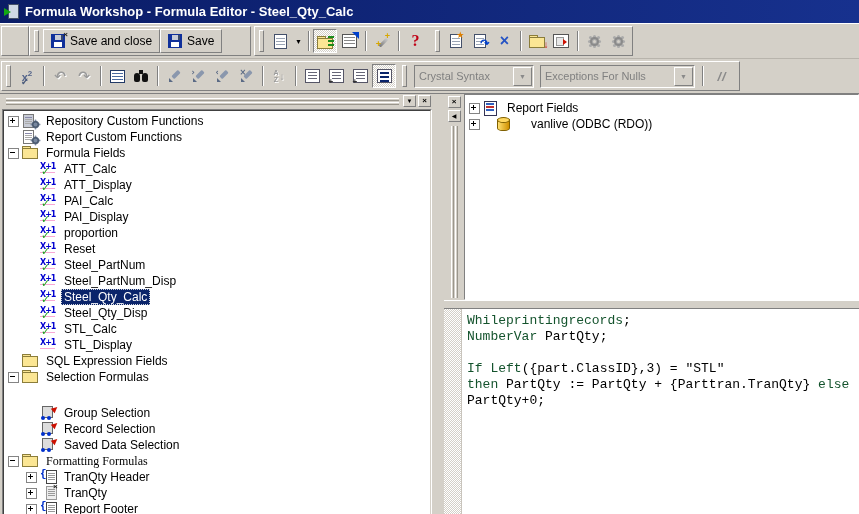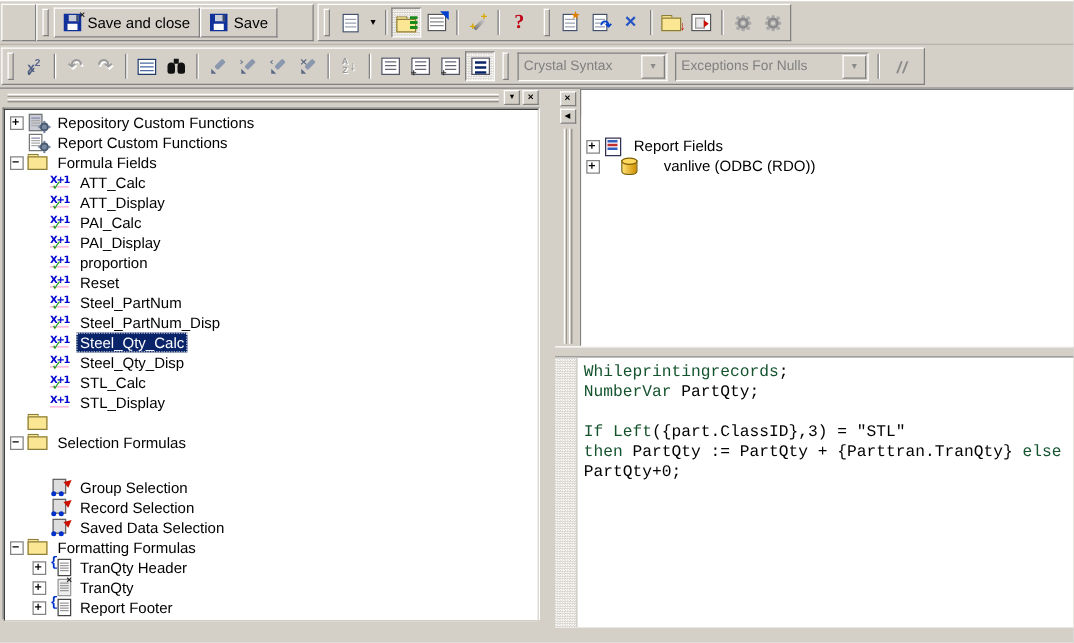--- a/index.html
+++ b/index.html
@@ -124,33 +124,37 @@
   .ti-db::before{content:"";position:absolute;left:2px;top:2px;width:11px;height:10px;background:linear-gradient(90deg,#ffe070,#d09000);border:1px solid #806000;border-radius:0 0 5px 5px/0 0 3px 3px;}
   .ti-db::after{content:"";position:absolute;left:2px;top:0;width:11px;height:4px;background:#ffd860;border:1px solid #806000;border-radius:50%;}
 
   
   .vgap{width:12px;}
   .right-area{flex:1;display:flex;flex-direction:column;height:431px;}
   .fields-panel{height:206px;display:flex;}
   .vstrip{width:18px;display:flex;flex-direction:column;align-items:center;padding:2px 1px;gap:2px;}
   .vgrip{width:7px;flex:1;margin-top:2px;background:linear-gradient(90deg,#fff 0 1px,#d4d0c8 1px 2px,#9a968c 2px 3px,#d4d0c8 3px 4px,#fff 4px 5px,#d4d0c8 5px 6px,#9a968c 6px 7px);}
   .fields-frame{flex:1;border:1px solid;border-color:#808080 #fff #fff #808080;background:#fff;overflow:hidden;}
-  .fields-frame .tree{padding-top:16px;margin-top:21px;}
+  .fields-frame .tree{padding-top:5px;}
   .h-splitter{height:7px;background:#d4d0c8;border-top:1px solid #fff;}
   .editor-panel{flex:1;display:flex;border-top:1px solid #808080;background:#fff;overflow:hidden;}
   .gutter{width:17px;background-image:conic-gradient(#fff 25%,#d4d0c8 0 50%,#fff 0 75%,#d4d0c8 0);background-size:2px 2px;border-right:1px solid #c8c4bc;}
   .code{flex:1;padding:4px 0 0 5px;font:13px/16px "Liberation Mono","DejaVu Sans Mono",monospace;color:#000;white-space:pre;}
   .code .kw{color:#14532d;}
   .code .pl{color:#000;}
 </style>
 </head>
 <body>
 
 <div class="window">
 
+  <div class="titlebar">
+    <span class="win-icon"></span>
+    <span class="title">Formula Workshop - Formula Editor - Steel_Qty_Calc</span>
+  </div>
 
   <div class="tb tb1">
     <span class="edge-cell"></span>
     <div class="band">
       <span class="tgrip"></span>
       <button class="tbtn">
         <span class="ic-floppy">
             <i class="bx mini">×</i>
           </span>
         <span>Save and close</span>
@@ -424,20 +428,21 @@
               <div class="trow" style="padding-left: 22px;">
                 <span class="exp none"></span>
                 <span class="ti ti-formula">
                   <b>X+1</b>
                 </span>
                 <span class="tlabel">STL_Display</span>
               </div>
               <div class="trow" style="padding-left: 4px;">
                 <span class="exp none"></span>
                 <span class="ti ti-folder"></span>
+                <span class="tlabel">SQL Expression Fields</span>
               </div>
               <div class="trow" style="padding-left: 4px;">
                 <span class="exp">
                   <span class="h"></span>
                 </span>
                 <span class="ti ti-folder"></span>
                 <span class="tlabel">Selection Formulas</span>
               </div>
               <div class="trow" style="padding-left: 22px; margin-top: 20px;">
                 <span class="exp none"></span>
@@ -459,21 +464,21 @@
               </div>
               <div class="trow" style="padding-left: 22px;">
                 <span class="exp none"></span>
                 <span class="ti ti-sel">
                   <span class="pg"></span>
                   <span class="arr"></span>
                   <span class="dots"></span>
                 </span>
                 <span class="tlabel">Saved Data Selection</span>
               </div>
-              <div class="trow" style="padding-left: 4px;">
+              <div class="trow" style="padding-left: 4px; font-family: Liberation Serif, serif;">
                 <span class="exp">
                   <span class="h"></span>
                 </span>
                 <span class="ti ti-folder"></span>
                 <span class="tlabel">Formatting Formulas</span>
               </div>
               <div class="trow" style="padding-left: 22px;">
                 <span class="exp">
                   <span class="h"></span>
                   <span class="v"></span>

